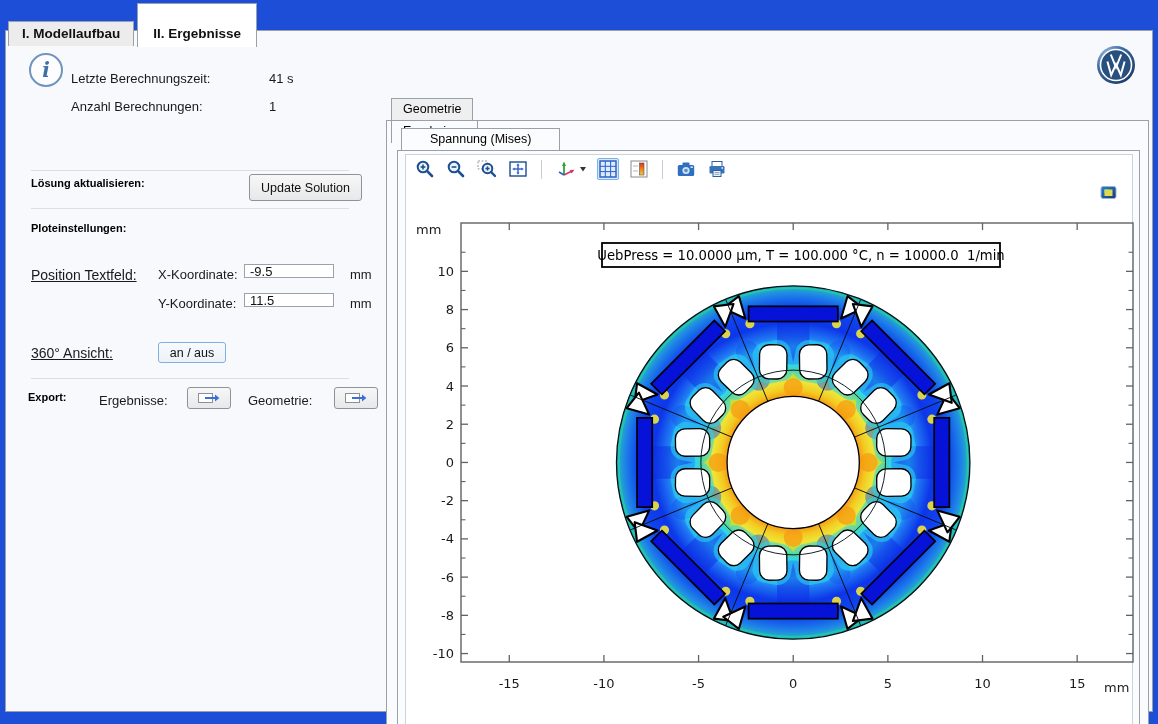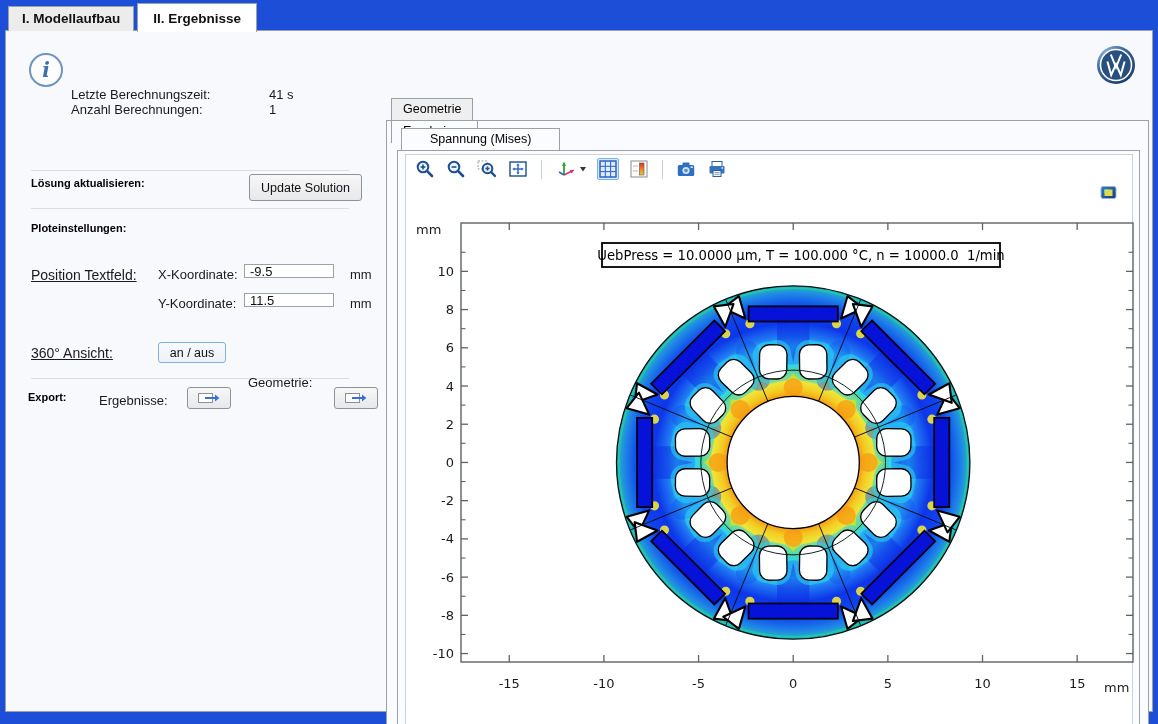--- a/index.html
+++ b/index.html
@@ -3,34 +3,34 @@
 <meta charset="utf-8">
 <style>
   * { box-sizing: border-box; margin:0; padding:0; }
   html,body { width:1158px; height:724px; background:#eef0f6; font-family:"Liberation Sans",sans-serif; }
   .app { position:relative; width:1158px; height:724px; background:#1d4ed8; overflow:hidden; }
 
   
   .main-tabs { position:absolute; left:8px; top:3px; display:flex; align-items:flex-end; z-index:5; }
   .main-tab { padding:4px 13px 5px; font-weight:bold; font-size:13.5px; color:#111;
               border:1px solid #9aa0a8; border-bottom:none; background:#ececec; margin-right:3px; cursor:default; }
-  .main-tab.active { background:#fff; padding:7px 15px 6px; margin-bottom:-1px; }
+  .main-tab.active { background:#fff; padding:22px 15px 6px; margin-bottom:-1px; }
 
   .main-panel { position:absolute; left:5px; top:30px; width:1148px; height:682px;
                 border:1px solid #9aa0a8; background:#f8f9fd; }
 
   
   .hr { position:absolute; left:25px; width:318px; border-top:1px solid #dcdee3; }
   .lbl { font-size:13px; color:#1a1a1a; }
   .bold { font-weight:bold; font-size:11px; }
   .linklbl { font-size:14px; text-decoration:underline; color:#1a1a1a; }
   .info-icon { position:absolute; left:23px; top:22px; width:34px; height:34px; border-radius:50%;
                border:2px solid #6f94bd; display:flex; align-items:center; justify-content:center;
                color:#3f6ea8; font:italic bold 20px "DejaVu Serif",serif; background:#fdfdff; }
-  .info-grid { position:absolute; left:65px; top:56px; display:grid; grid-template-columns:198px auto; }
+  .info-grid { position:absolute; left:65px; top:40px; display:grid; grid-template-columns:198px auto; row-gap:13px; }
   .btn { font-size:12.5px; color:#111; background:linear-gradient(#f7f7f7,#e7e8ea);
          border:1px solid #8f9399; border-radius:3px; text-align:center; cursor:pointer;
          display:flex; align-items:center; justify-content:center; }
   .btn.blue { border-color:#7db2e3; background:linear-gradient(#f8fafd,#ecf2f8); }
   input.coord { position:absolute; width:90px; height:14px; border:1px solid #9aa3ad; font-size:13px;
                 padding:1px 5px; background:#fff; color:#111; }
 
   
   .right-col { position:absolute; left:380px; top:67px; width:768px; height:645px; }
   .right-tabs { display:flex; margin-left:5px; align-items:flex-start;flex-direction:column; }
@@ -102,21 +102,21 @@
 
     <span class="bold" style="position:absolute;left:22px;top:360px">Export:</span>
     <span class="lbl" style="position:absolute;left:93px;top:362px">Ergebnisse:</span>
     <button class="btn" style="position:absolute;left:181px;top:356px;width:44px;height:22px">
       <svg width="24" height="14" viewBox="0 0 24 14">
         <rect x="1.5" y="2.5" width="14" height="9" fill="#fff" stroke="#8a8f98"></rect>
         <line x1="8" y1="7" x2="19" y2="7" stroke="#3a6fd8" stroke-width="2"></line>
         <path d="M18,3.6 L22.4,7 L18,10.4 Z" fill="#3a6fd8"></path>
       </svg>
     </button>
-    <span class="lbl" style="position:absolute;left:242px;top:344px">Geometrie:</span>
+    <span class="lbl" style="position:absolute;left:242px;top:362px">Geometrie:</span>
     <button class="btn" style="position:absolute;left:328px;top:356px;width:44px;height:22px">
       <svg width="24" height="14" viewBox="0 0 24 14">
         <rect x="1.5" y="2.5" width="14" height="9" fill="#fff" stroke="#8a8f98"></rect>
         <line x1="8" y1="7" x2="19" y2="7" stroke="#3a6fd8" stroke-width="2"></line>
         <path d="M18,3.6 L22.4,7 L18,10.4 Z" fill="#3a6fd8"></path>
       </svg>
     </button>
 
     <div class="vw-logo">
       <svg width="40" height="40" viewBox="-20 -20 40 40">

